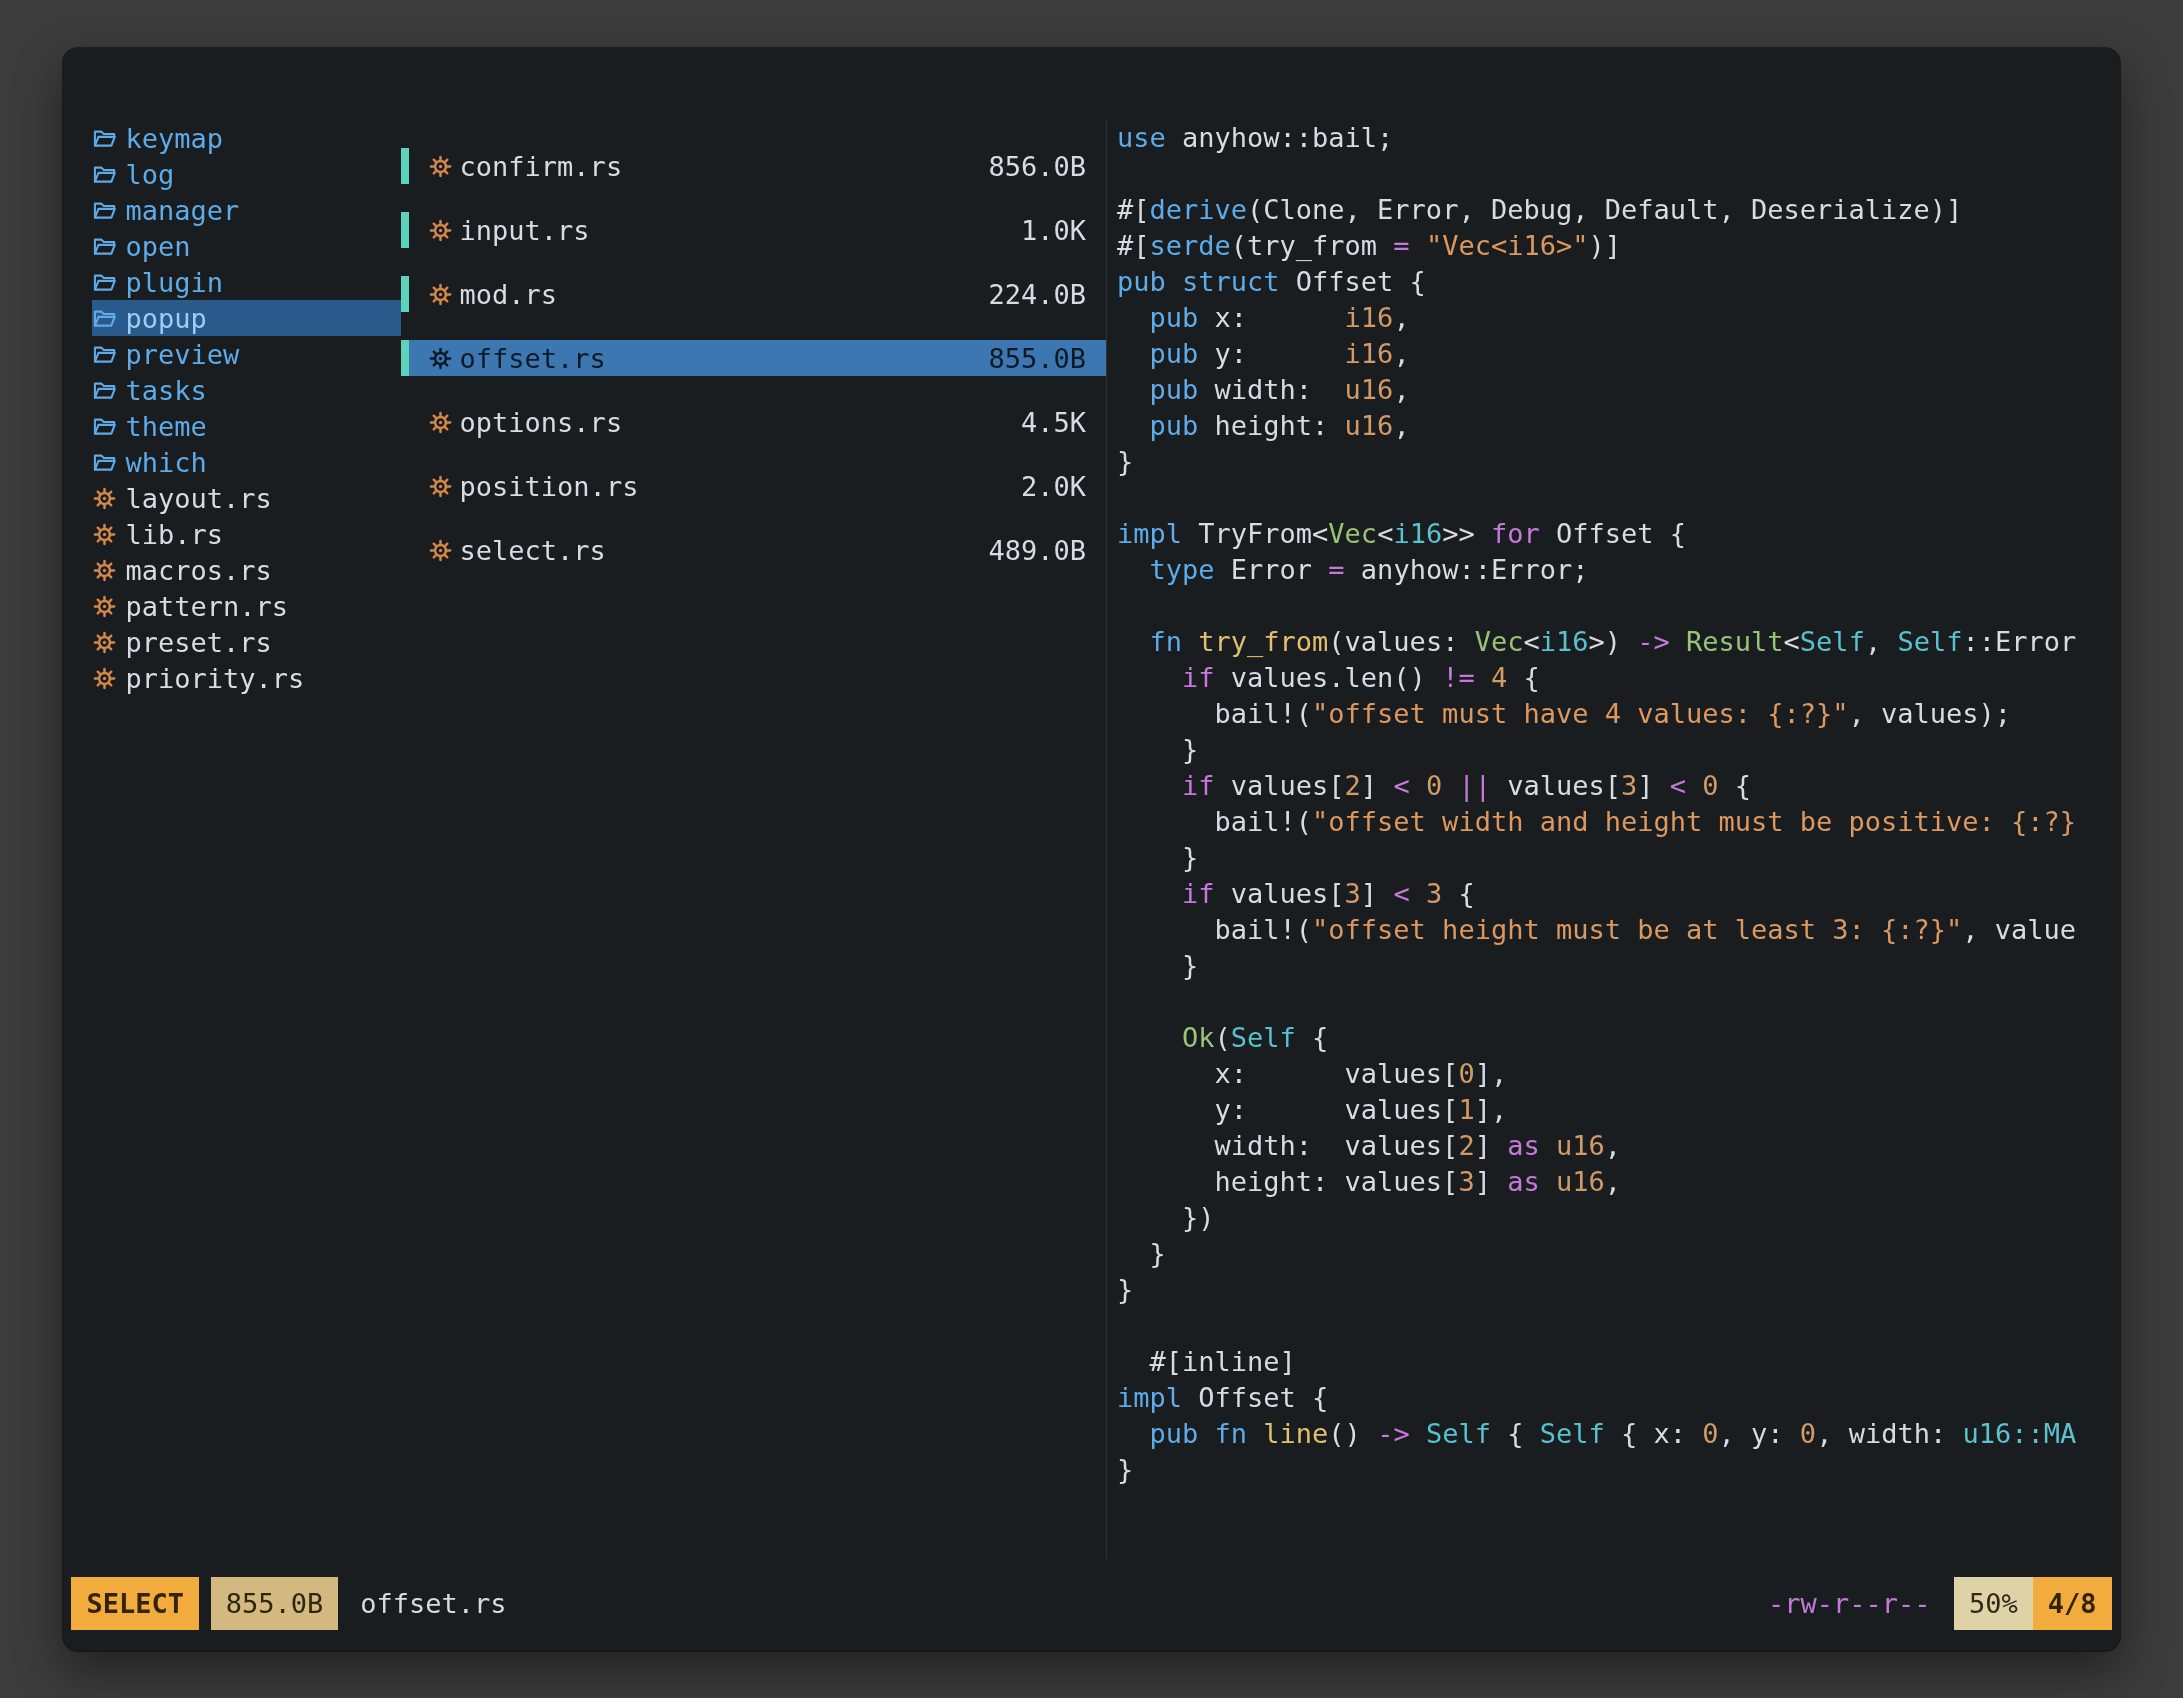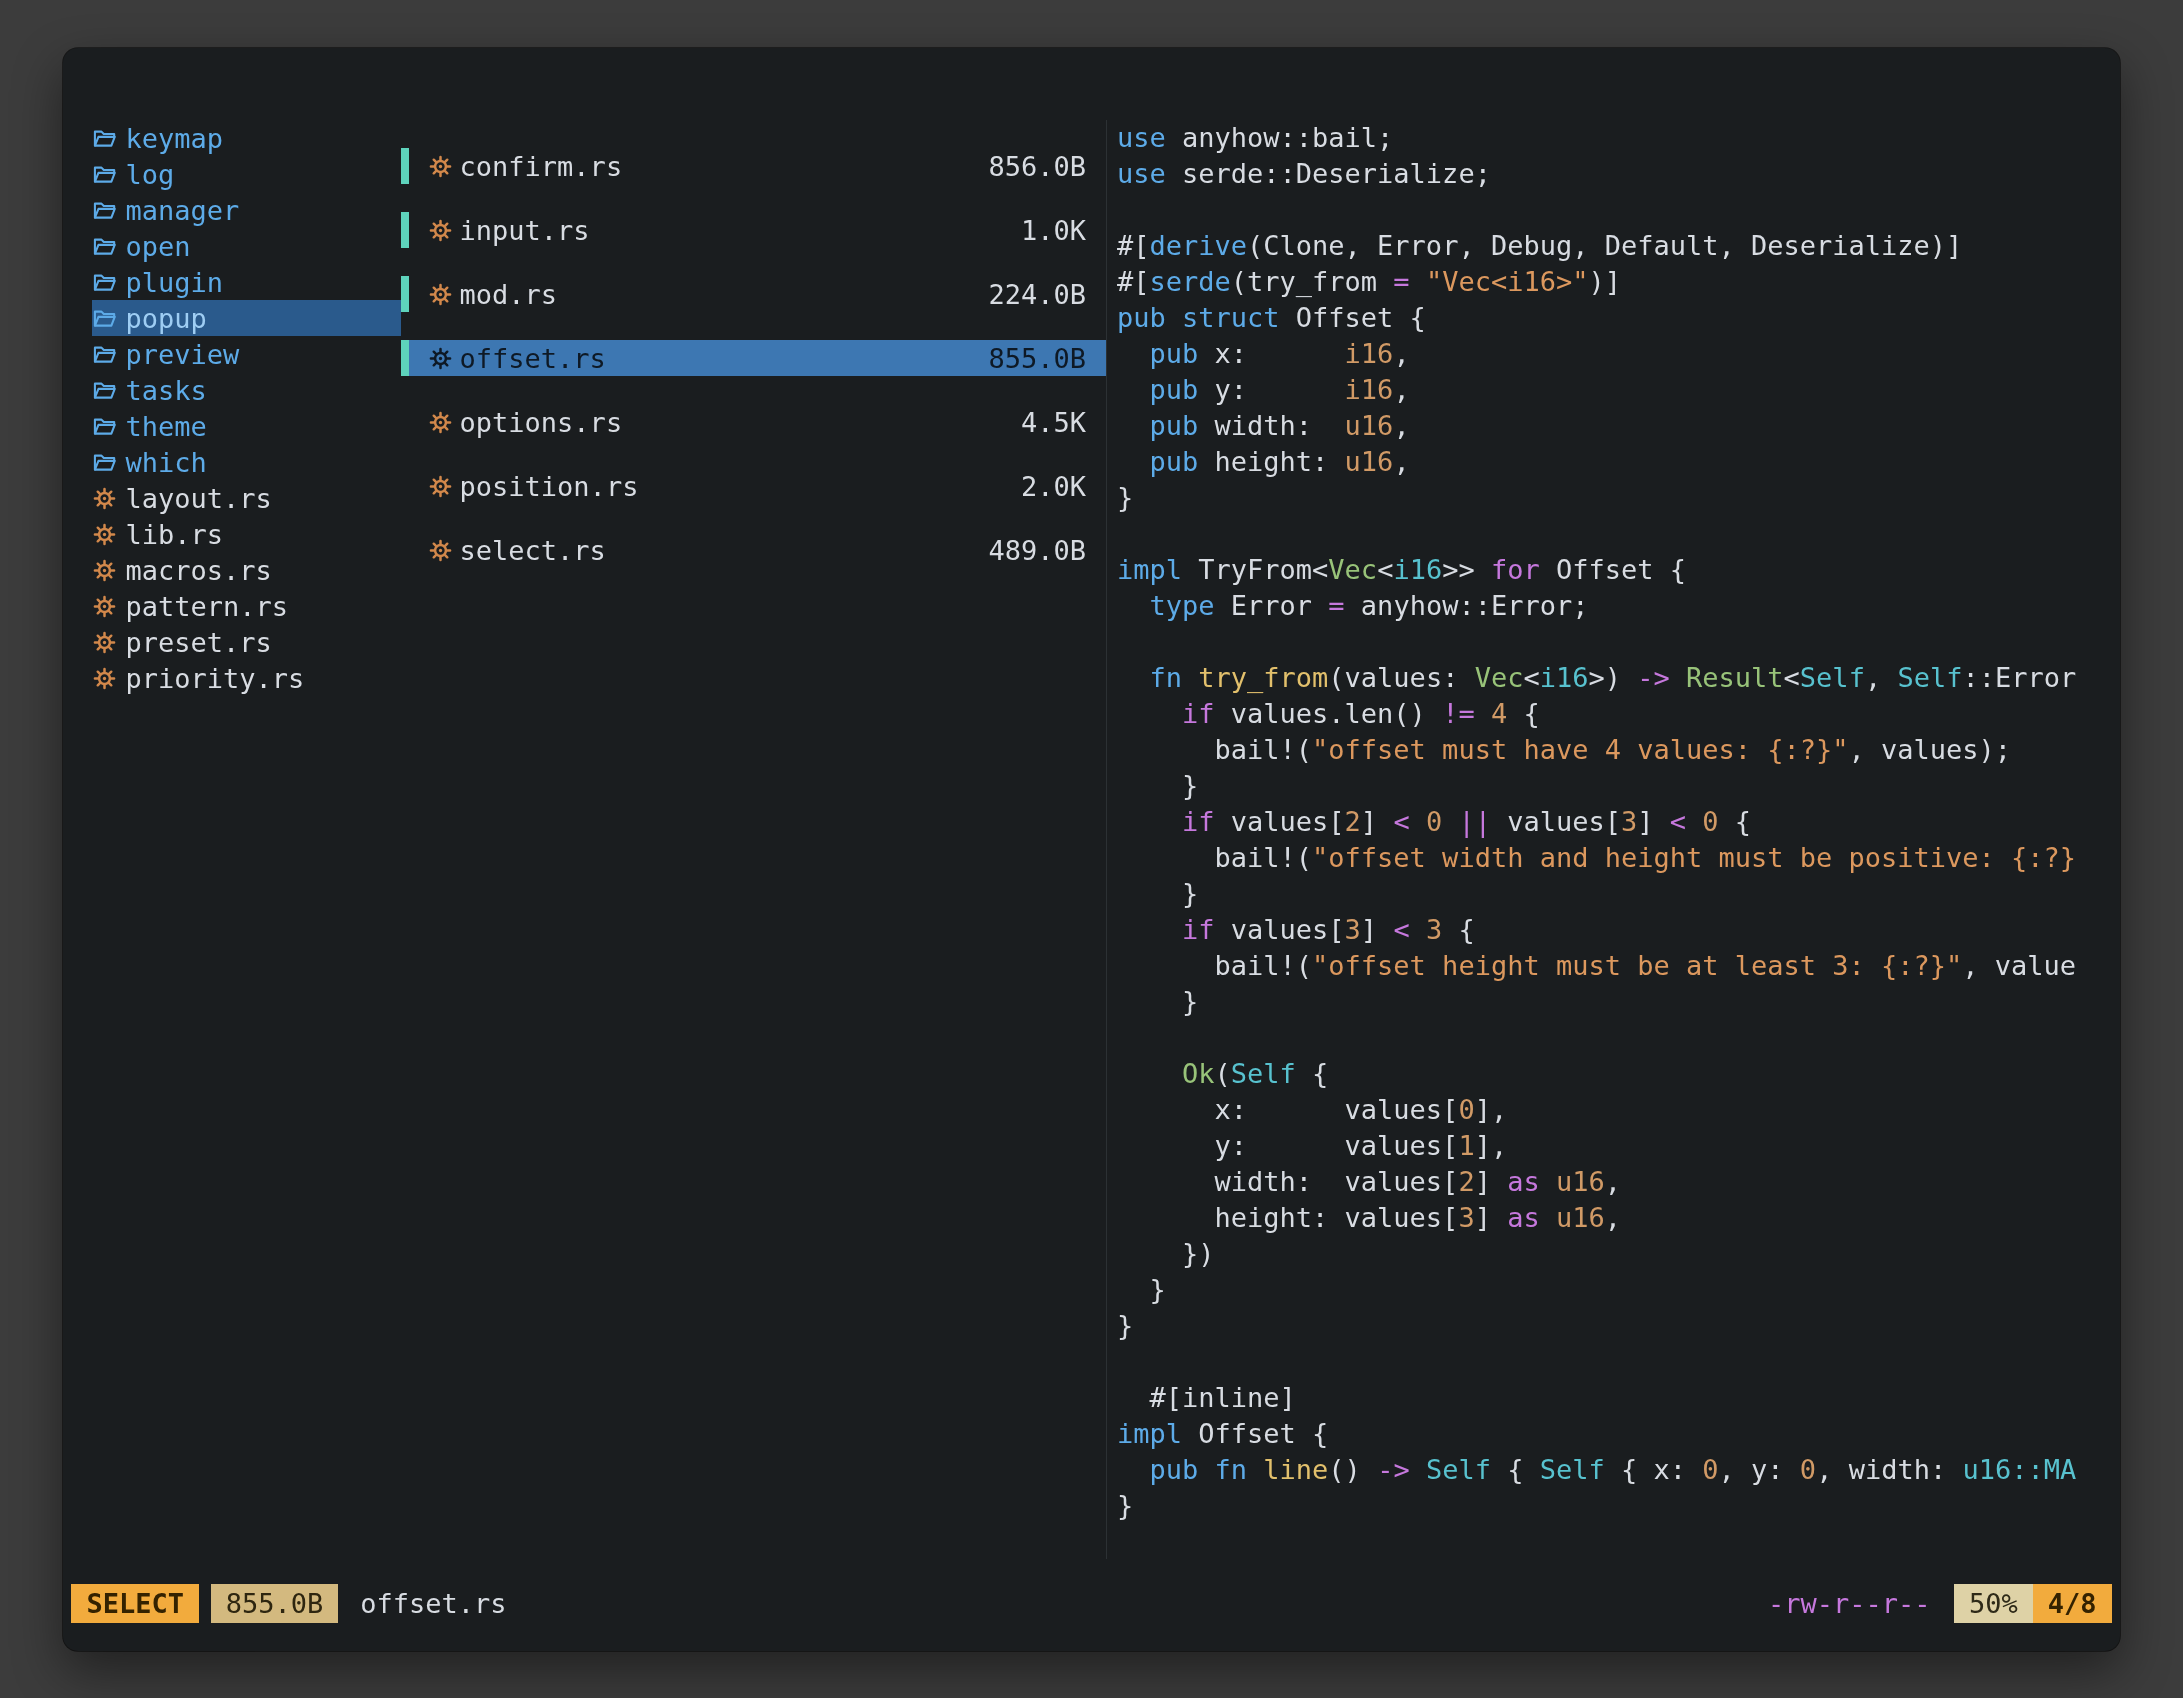--- a/index.html
+++ b/index.html
@@ -50,21 +50,21 @@
 
   
   .cline{height:36px;line-height:36px;font-size:27px;white-space:pre;overflow:hidden;}
   .tk-w{color:var(--fg);} .tk-b{color:var(--blue);} .tk-m{color:var(--magenta);}
   .tk-c{color:var(--cyan);} .tk-g{color:var(--green);} .tk-o{color:var(--orange);}
   .tk-s{color:var(--string);} .tk-y{color:var(--yellow);}
 
   
   .statusbar{position:absolute;left:8.4px;right:8.4px;bottom:28px;height:39px;
     display:flex;align-items:center;font-size:27px;}
-  .badge{height:39px;display:inline-flex;align-items:center;padding:0 15px;white-space:pre;}
+  .badge{height:53px;display:inline-flex;align-items:center;padding:0 15px;white-space:pre;}
   .badge-mode{background:var(--accent);color:#342200;font-weight:bold;}
   .badge-size{background:var(--badge-tan);color:#2e2610;margin-left:11.7px;}
   .sb-filename{color:var(--fg);margin-left:22px;white-space:pre;}
   .sb-spacer{flex:1;}
   .sb-perms{color:var(--magenta);margin-right:23.5px;white-space:pre;}
   .badge-percent{background:var(--badge-pale);color:#2e2a18;}
   .badge-position{background:var(--accent);color:#342200;font-weight:bold;}
 </style>
 </head>
 <body>
@@ -326,21 +326,20 @@
                 </svg>
               </span>
               <span class="fname">select.rs</span>
               <span class="fspacer"></span>
               <span class="fsize">489.0B</span>
             </span>
           </div>
         </div>
       <div class="pane pane-preview">
           <div class="cline"><span class="tk-b">use</span><span class="tk-w"> anyhow::bail;</span></div>
-          <div class="cline"><span class="tk-b">use</span><span class="tk-w"> serde::Deserialize;</span></div>
           <div class="cline"></div>
           <div class="cline"><span class="tk-w">#[</span><span class="tk-b">derive</span><span class="tk-w">(Clone, Error, Debug, Default, Deserialize)]</span></div>
           <div class="cline"><span class="tk-w">#[</span><span class="tk-b">serde</span><span class="tk-w">(try_from </span><span class="tk-m">=</span><span class="tk-w"> </span><span class="tk-s">"Vec&lt;i16&gt;"</span><span class="tk-w">)]</span></div>
           <div class="cline"><span class="tk-b">pub struct</span><span class="tk-w"> Offset {</span></div>
           <div class="cline"><span class="tk-w">  </span><span class="tk-b">pub</span><span class="tk-w"> x:      </span><span class="tk-o">i16</span><span class="tk-w">,</span></div>
           <div class="cline"><span class="tk-w">  </span><span class="tk-b">pub</span><span class="tk-w"> y:      </span><span class="tk-o">i16</span><span class="tk-w">,</span></div>
           <div class="cline"><span class="tk-w">  </span><span class="tk-b">pub</span><span class="tk-w"> width:  </span><span class="tk-o">u16</span><span class="tk-w">,</span></div>
           <div class="cline"><span class="tk-w">  </span><span class="tk-b">pub</span><span class="tk-w"> height: </span><span class="tk-o">u16</span><span class="tk-w">,</span></div>
           <div class="cline"><span class="tk-w">}</span></div>
           <div class="cline"></div>

